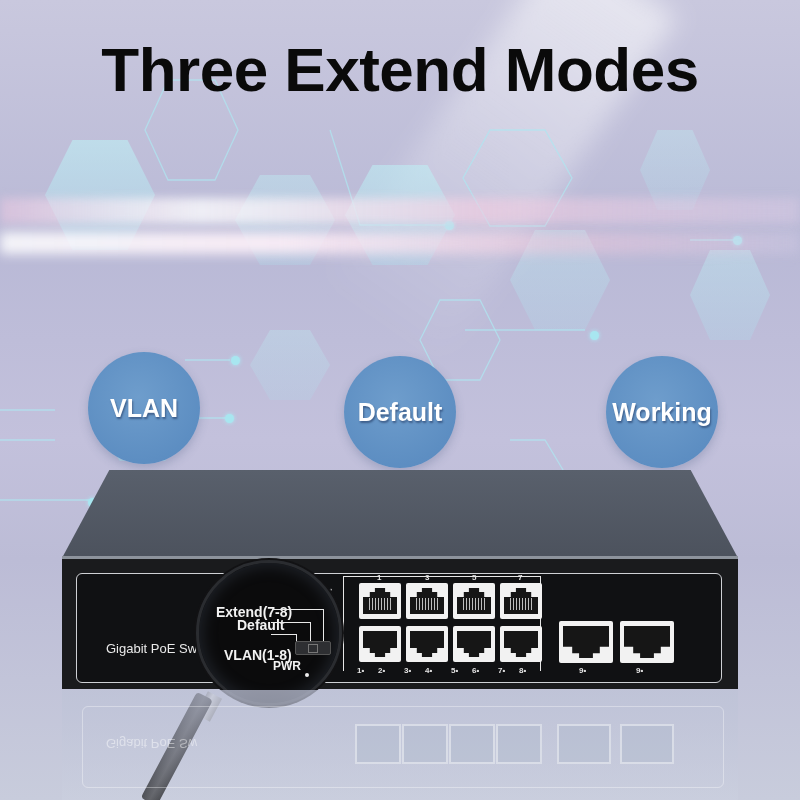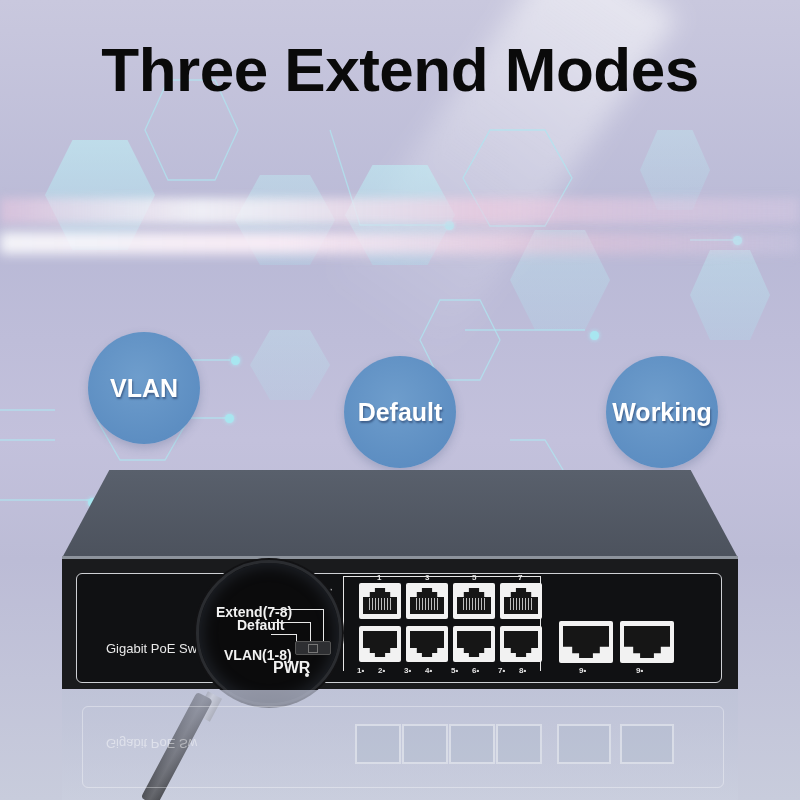--- a/index.html
+++ b/index.html
@@ -98,21 +98,21 @@
   <div class="node" style="left:574px;top:491px"></div>
   <div class="node" style="left:231px;top:356px"></div>
   <div class="node" style="left:225px;top:414px"></div>
   <div class="node" style="left:88px;top:498px"></div>
   <div class="streak s1"></div>
   <div class="streak s2"></div>
 </div>
 
 <h1 class="title">Three Extend Modes</h1>
 
-<div class="mode" style="left:88px;top:332px">
+<div class="mode" style="left:88px;top:352px">
   <span>VLAN</span>
 </div>
 <div class="mode" style="left:344px;top:356px">
   <span>Default</span>
 </div>
 <div class="mode" style="left:606px;top:356px">
   <span>Working</span>
 </div>
 
 <div class="sw-top-inner"></div>
@@ -183,21 +183,21 @@
   <div class="lens-text" style="left:17px;top:41px">Extend(7-8)</div>
   <div class="lens-text" style="left:38px;top:54px">Default</div>
   <div class="lens-text" style="left:25px;top:84px">VLAN(1-8)</div>
   <div class="lens-line" style="left:73px;top:46px;width:52px;height:1.2px"></div>
   <div class="lens-line" style="left:124px;top:46px;width:1.2px;height:34px"></div>
   <div class="lens-line" style="left:72px;top:59px;width:40px;height:1.2px"></div>
   <div class="lens-line" style="left:111px;top:59px;width:1.2px;height:21px"></div>
   <div class="lens-line" style="left:72px;top:71px;width:26px;height:1.2px"></div>
   <div class="lens-line" style="left:97px;top:71px;width:1.2px;height:9px"></div>
   <div class="slider"></div>
-  <div class="lens-text" style="left:74px;top:96px;font-size:16px">PWR</div>
+  <div class="lens-text" style="left:74px;top:96px;font-size:12px">PWR</div>
   <div class="pwr-dot" style="left:106px;top:110px"></div>
 </div>
 
 <div class="reflect"></div>
 <div class="reflect-panel"></div>
 <div class="reflect-text">Gigabit PoE Sw</div>
 <div class="rport" style="left:355px;top:724px"></div>
 <div class="rport" style="left:402px;top:724px"></div>
 <div class="rport" style="left:449px;top:724px"></div>
 <div class="rport" style="left:496px;top:724px"></div>

